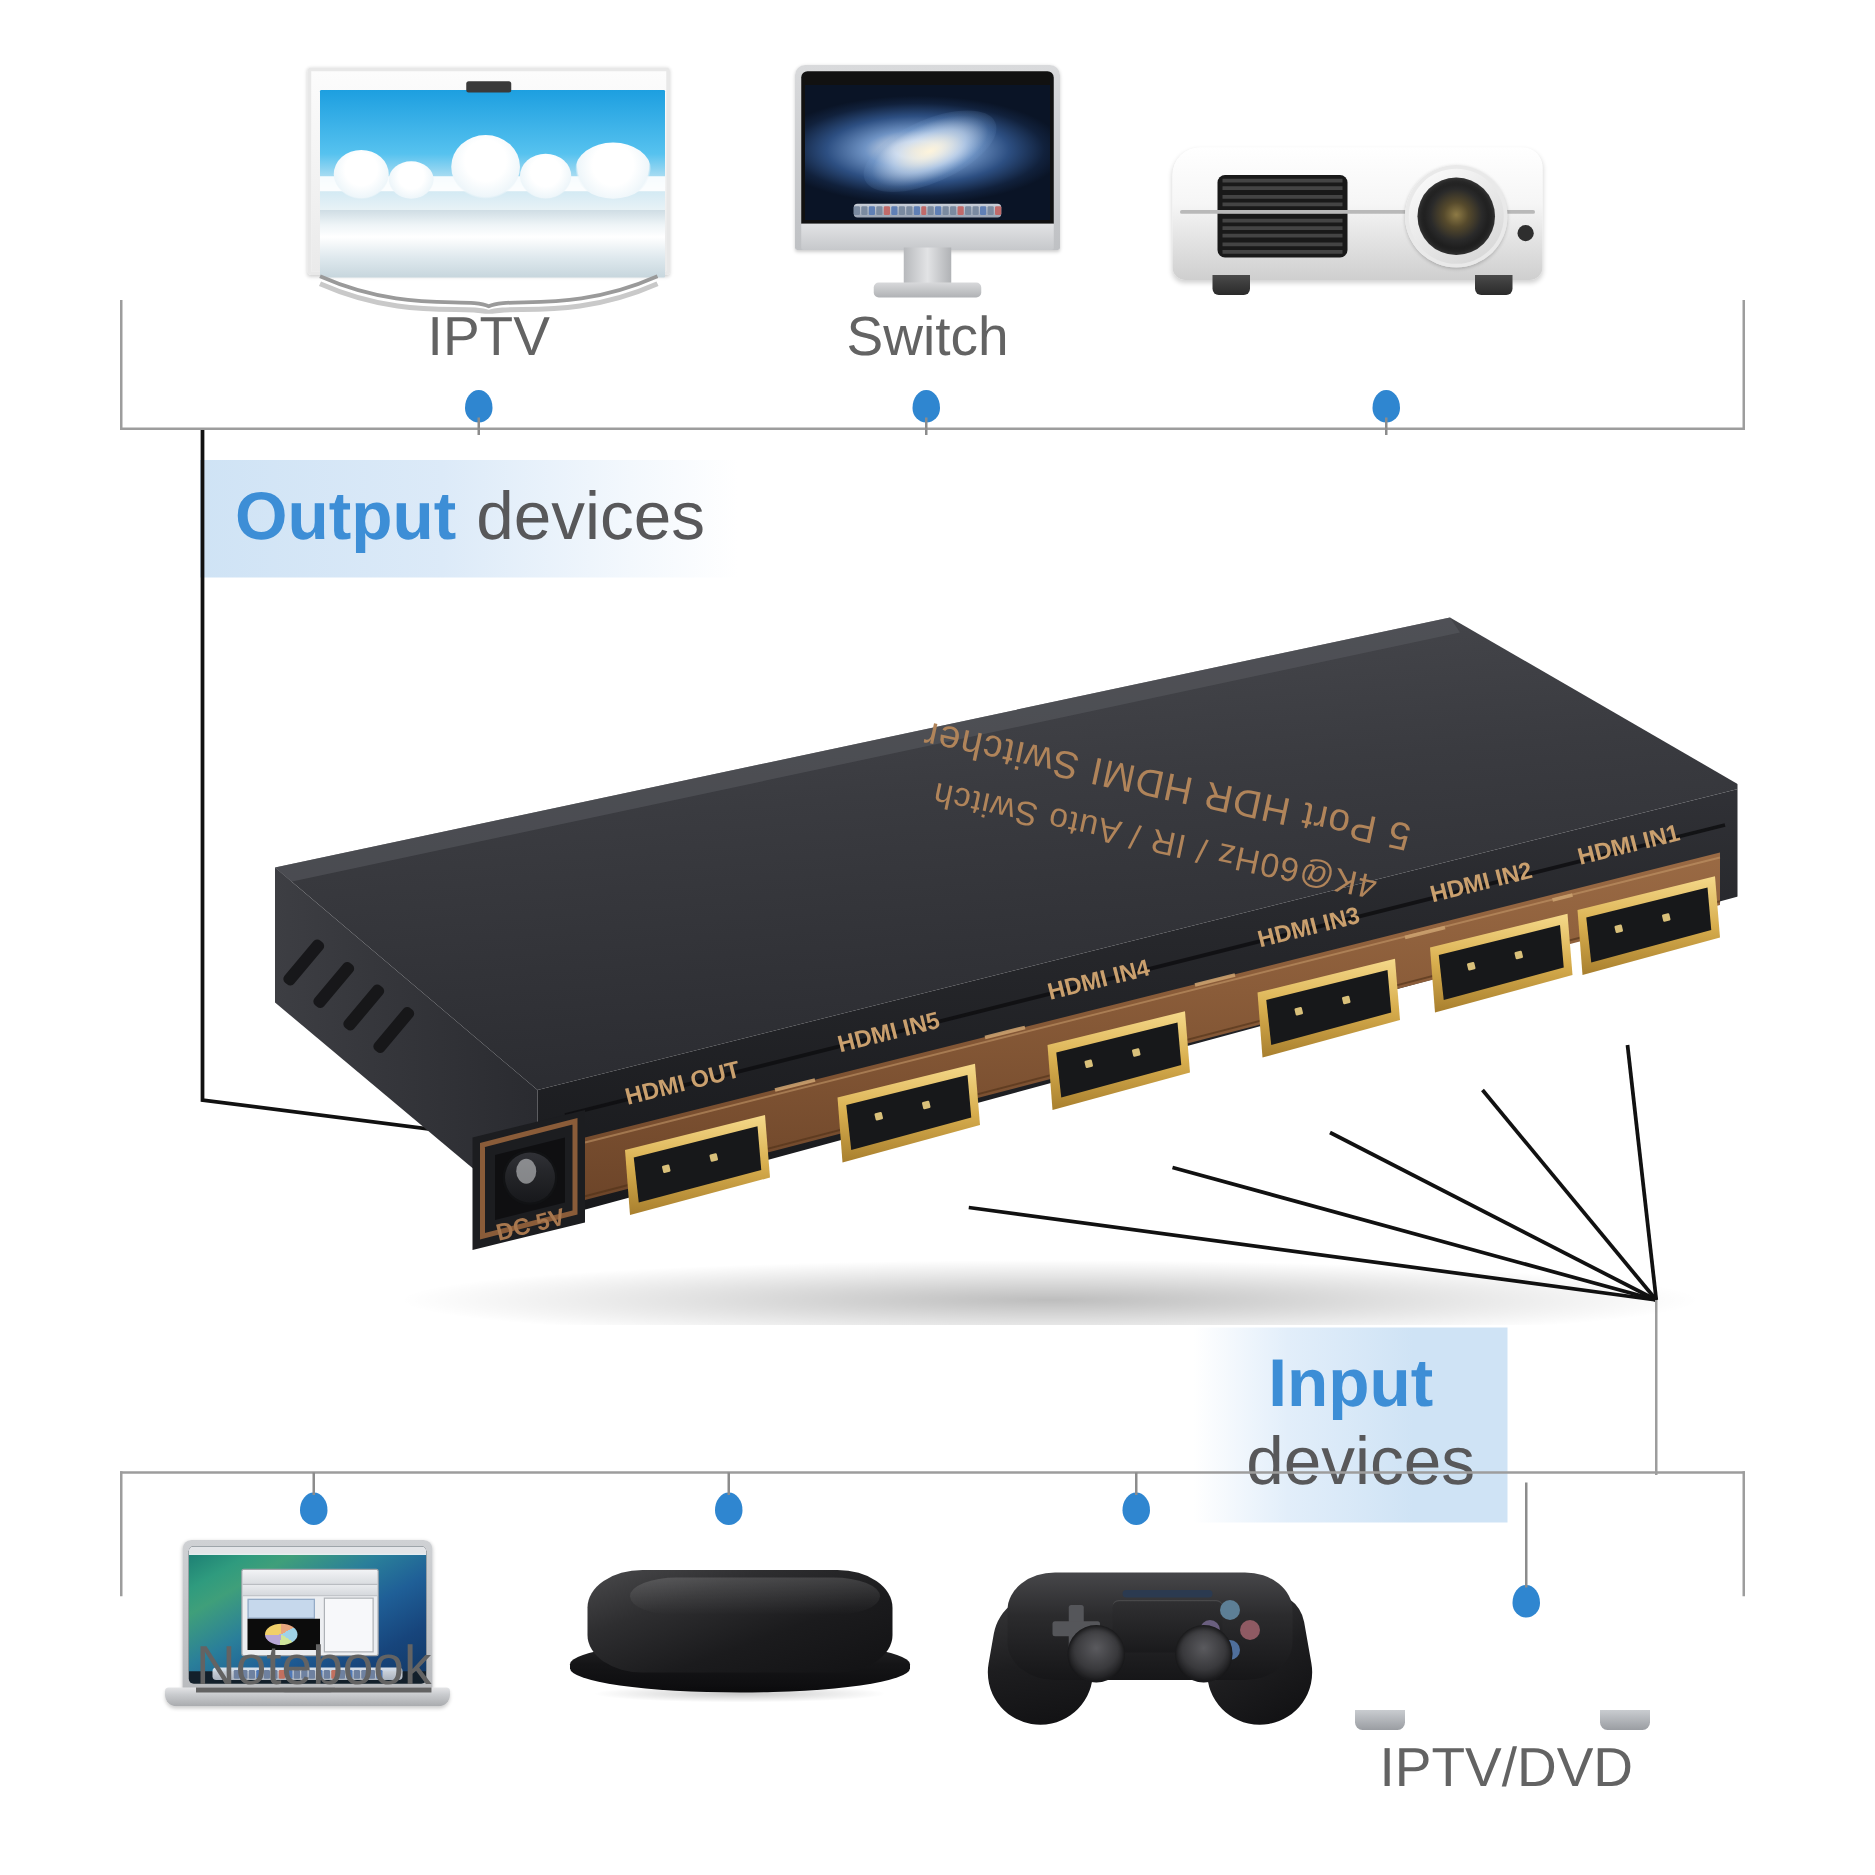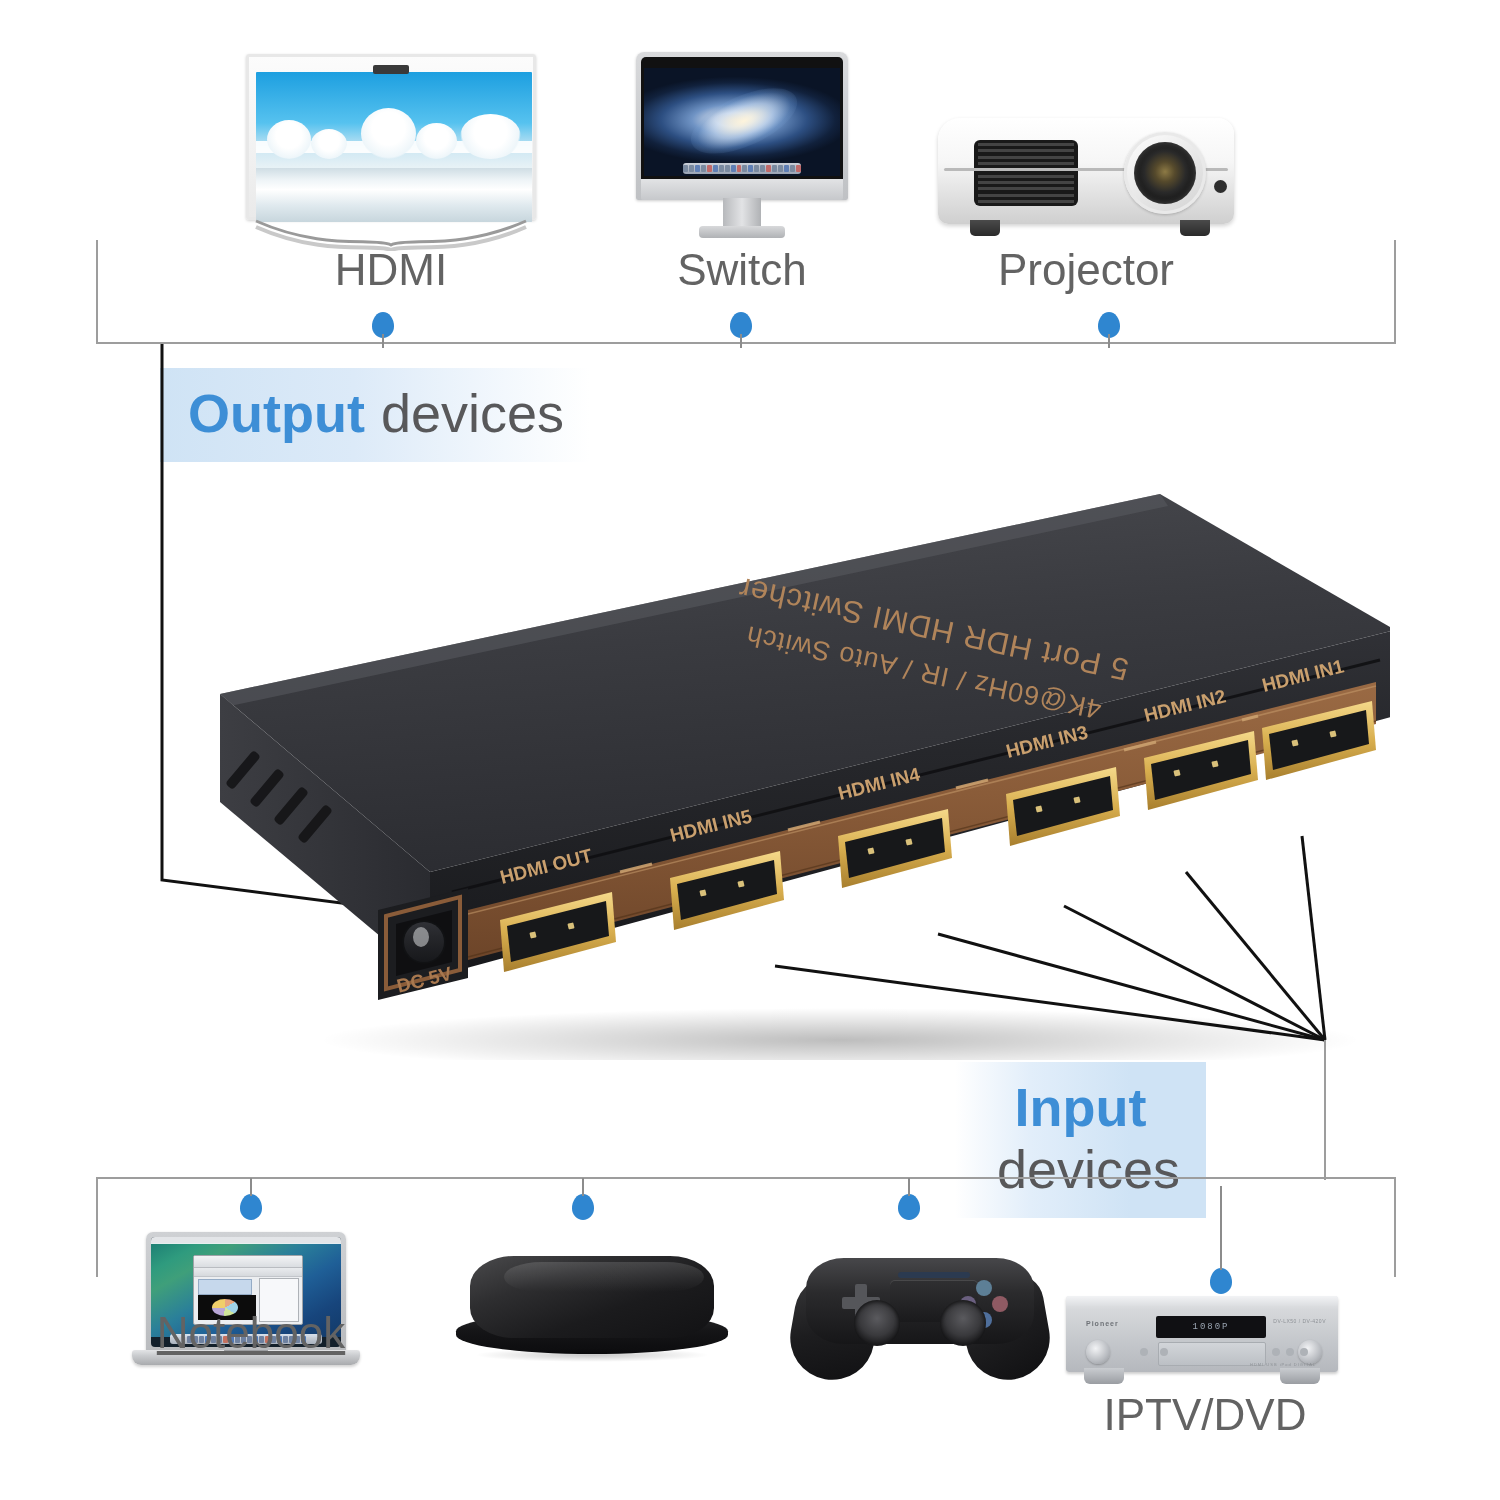--- a/index.html
+++ b/index.html
@@ -324,21 +324,21 @@
       </div>
       <div class="cam"></div>
     </div>
     <div class="stand">
       <svg width="274" height="34" viewBox="0 0 274 34">
         <path d="M2 4 C70 34 120 20 137 28 C154 20 204 34 272 4" fill="none" stroke="#9a9a9a" stroke-width="3"></path>
         <path d="M2 10 C70 40 120 26 137 33 C154 26 204 40 272 10" fill="none" stroke="#c9c9c9" stroke-width="4"></path>
       </svg>
     </div>
   </div>
-  <div class="dev-label" style="left:236px;top:245px;width:310px;">HDMI</div>
+  <div class="dev-label" style="left:236px;top:245px;width:310px;">IPTV</div>
 
   <div class="imac">
     <div class="body">
       <div class="panel">
         <div class="wall">
           <div class="galaxy"></div>
           <div class="dock">
             <i></i>
               <i></i>
               <i></i>
@@ -385,21 +385,20 @@
       </div>
       <div class="seam"></div>
       <div class="lensring">
           <div class="lens"></div>
         </div>
       <div class="ir"></div>
     </div>
     <div class="foot l"></div>
     <div class="foot r"></div>
   </div>
-  <div class="dev-label" style="left:936px;top:245px;width:300px;">Projector</div>
 
   <div class="group-caption cap-out">
     <span class="gc-strong">Output</span>
     <span class="gc-weak">devices</span>
   </div>
 
   <svg class="abs" style="left:0;top:0;" width="1500" height="1500">
     <path d="M162 344 L162 880 L536 928" fill="none" stroke="#111" stroke-width="3"></path>
   </svg>
 
@@ -504,35 +503,20 @@
           <b class="c"></b>
           <b class="x"></b>
           <b class="s"></b>
         </div>
     </div>
     <div class="stick l"></div>
     <div class="stick r"></div>
   </div>
 
   <div class="dvd">
-    <div class="chassis">
-      <div class="topedge"></div>
-      <div class="brand">Pioneer</div>
-      <div class="model">DV-LX50 / DV-420V</div>
-      <div class="vfd">1080P</div>
-      <div class="tray"></div>
-      <div class="knob l"></div>
-      <div class="knob r"></div>
-      <div class="btn" style="left:74px;"></div>
-      <div class="btn" style="left:94px;"></div>
-      <div class="btn" style="left:206px;"></div>
-      <div class="btn" style="left:220px;"></div>
-      <div class="btn" style="left:234px;"></div>
-      <div class="ports">HDMI   USB   iPod   DIGITAL</div>
-    </div>
     <div class="foot l"></div>
     <div class="foot r"></div>
   </div>
   <div class="dev-label" style="left:1060px;top:1390px;width:290px;">IPTV/DVD</div>
 
   <svg id="switcher" viewBox="0 0 1190 580" width="1190" height="580">
     <defs>
       <linearGradient id="lidTop" x1="0" y1="0" x2="0.25" y2="1">
         <stop offset="0" stop-color="#4a4b50"></stop>
         <stop offset="0.45" stop-color="#3a3b40"></stop>

